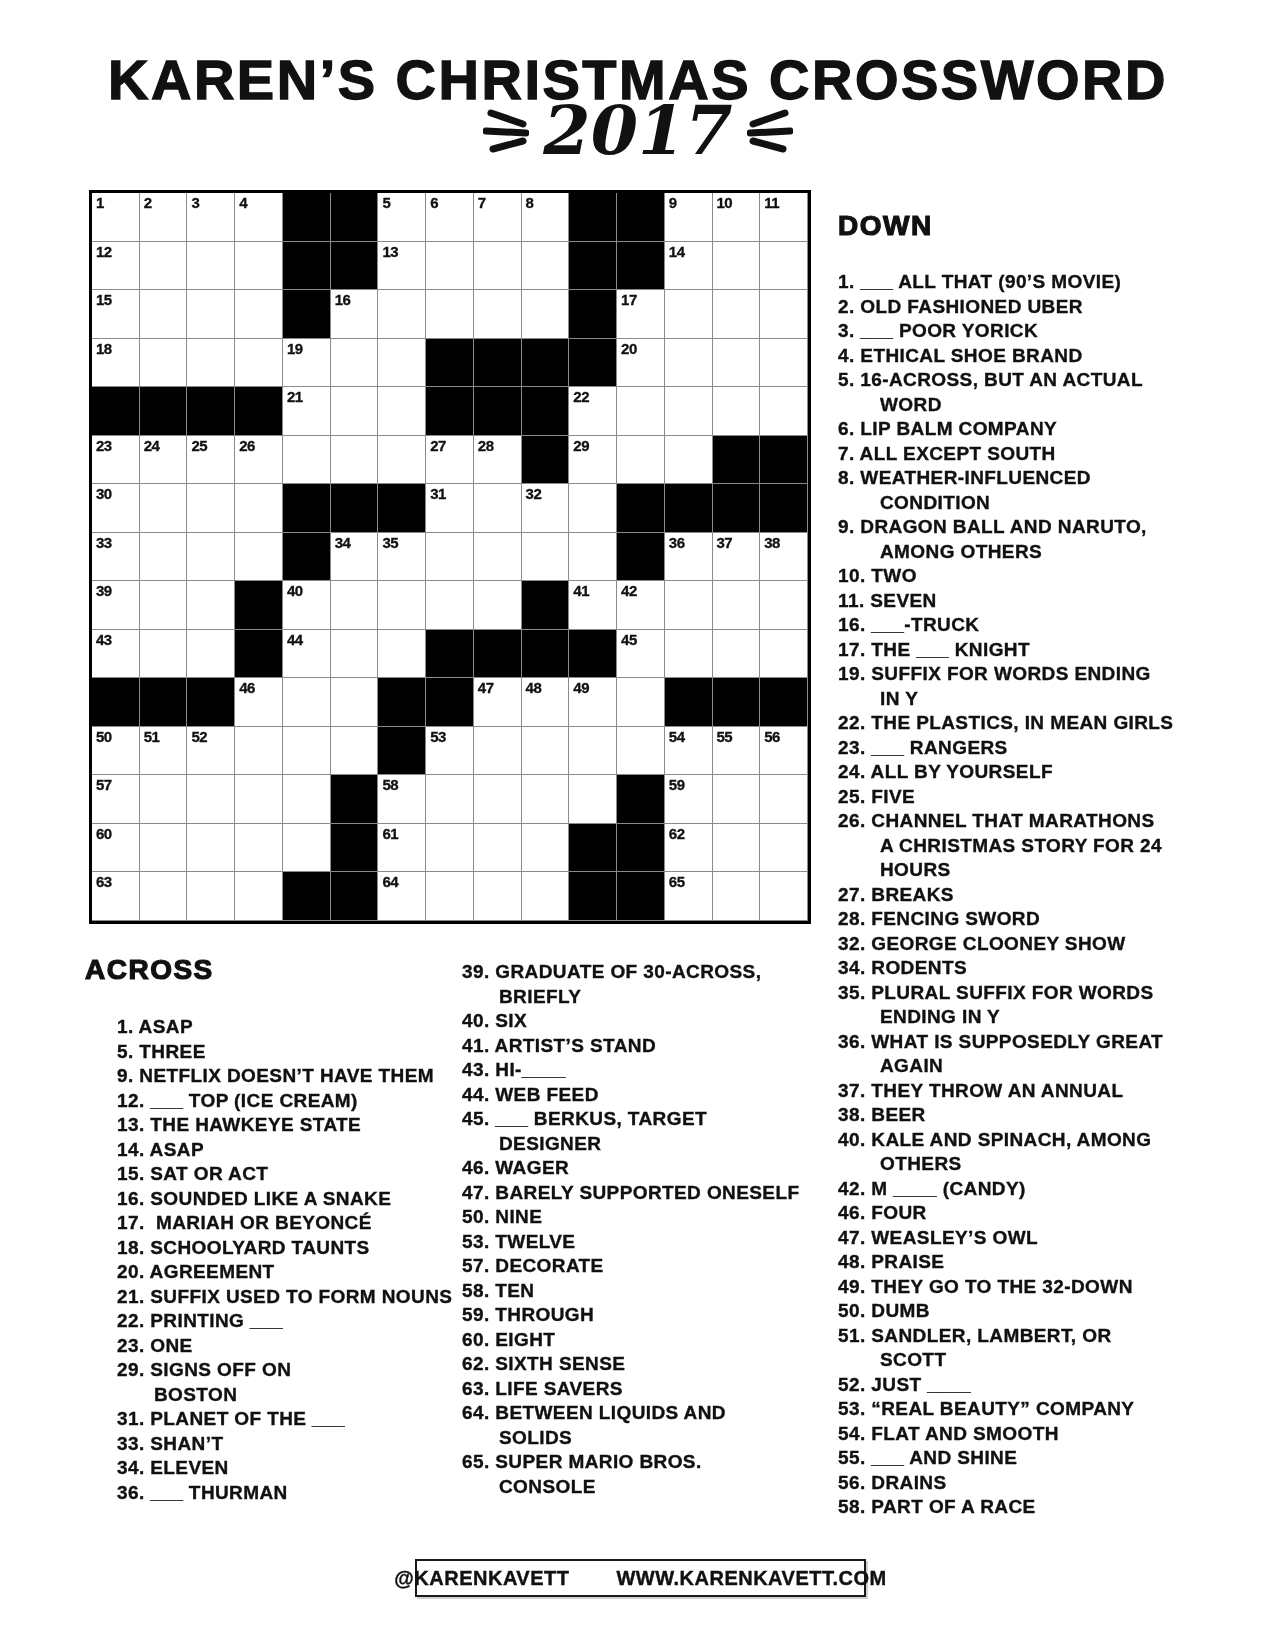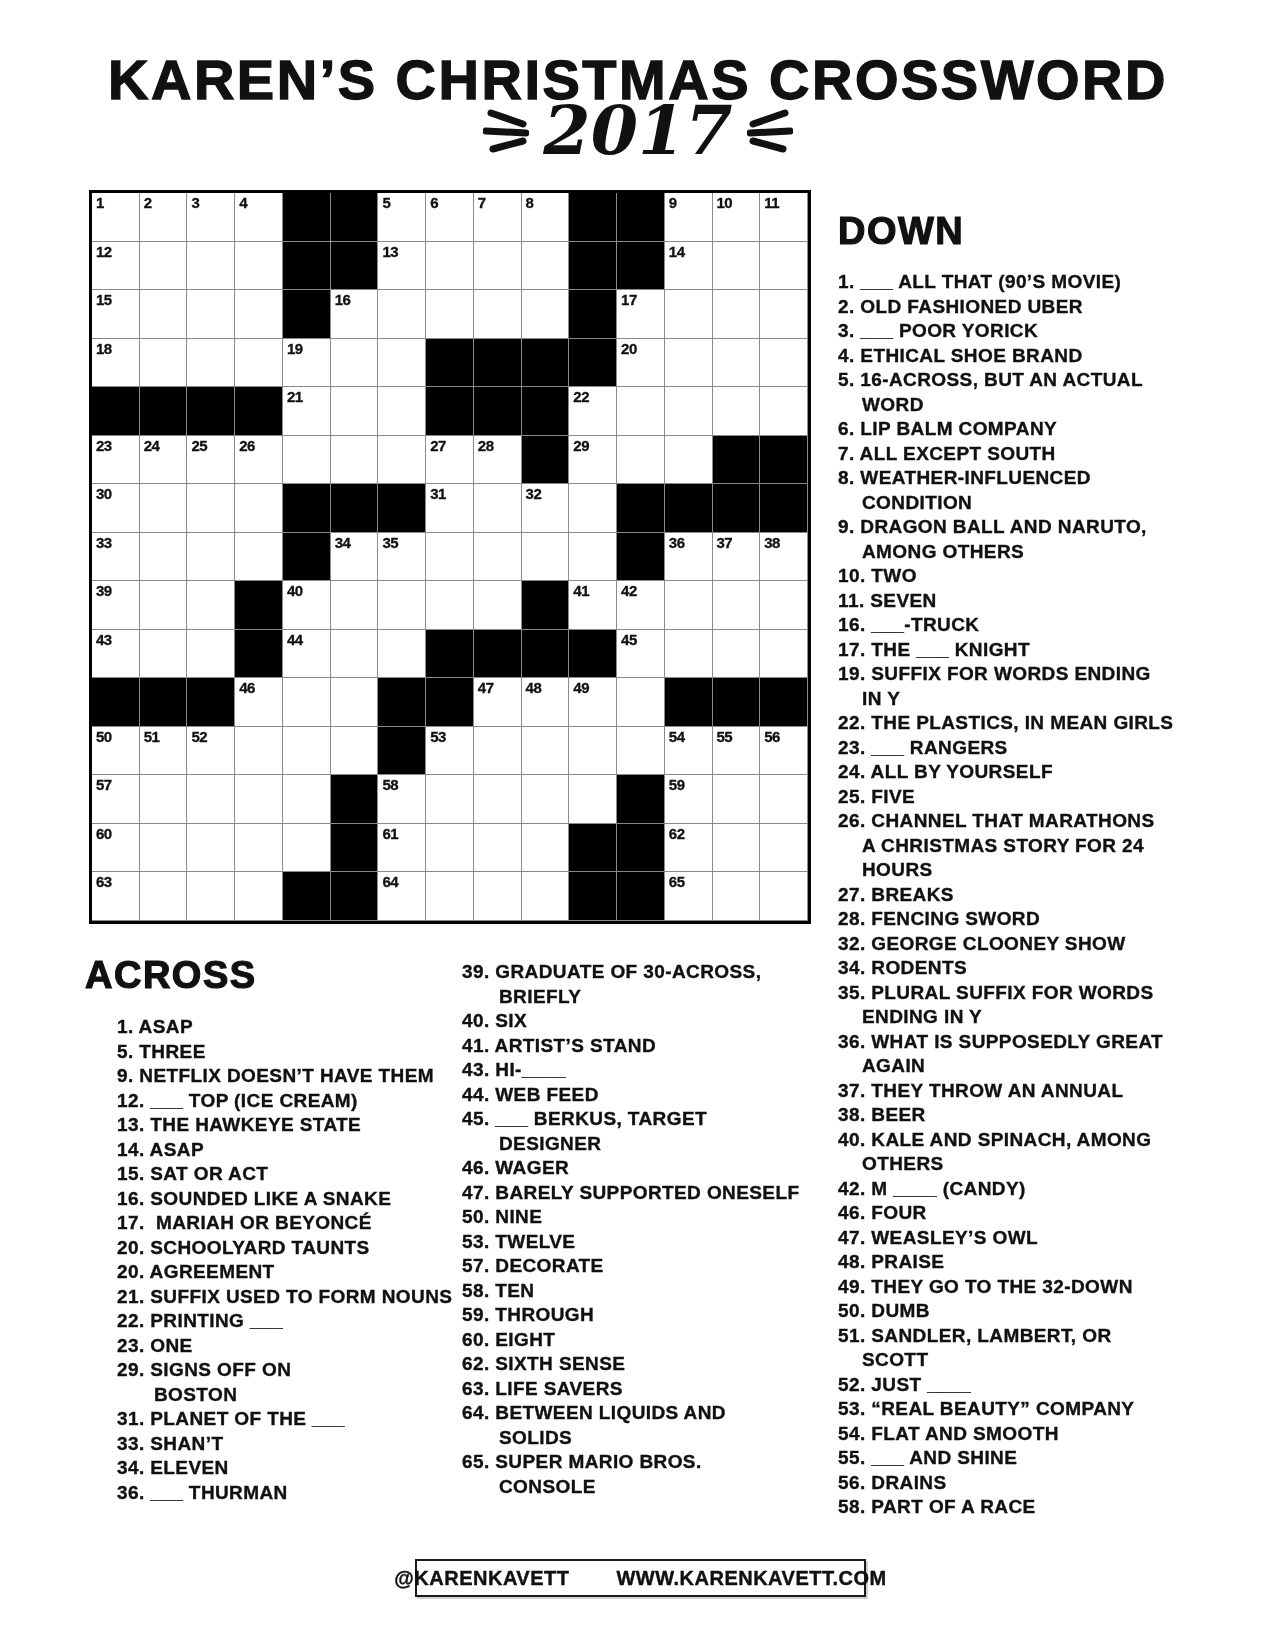--- a/index.html
+++ b/index.html
@@ -21,34 +21,34 @@
         border:3px solid #000;box-sizing:border-box;display:grid;
         grid-template-columns:repeat(15,1fr);grid-template-rows:repeat(15,1fr);
         background:#fff;}
   .cell{position:relative;background:#fff;
         box-shadow:inset -1px 0 0 #8a8a8a, inset 0 -1px 0 #8a8a8a;}
   .cell.black{background:#000;}
   .num{position:absolute;top:1px;left:4px;font-size:15px;font-weight:700;
        letter-spacing:-0.5px;-webkit-text-stroke:0.3px #111;}
 
   
-  .section-head{position:absolute;font-size:38px;font-weight:700;line-height:1;
+  .section-head{position:absolute;font-size:28px;font-weight:700;line-height:1;
                 letter-spacing:1.5px;text-align:center;-webkit-text-stroke:1.2px #111;}
   #across-head{left:85px;top:956px;}
   #down-head{left:838px;top:212px;}
 
   .clue-col{position:absolute;}
   #across-col1{left:85px;top:1015px;width:380px;margin-left:32px;}
   #across-col2{left:462px;top:960px;width:340px;}
   #down-col{left:838px;top:270px;width:420px;}
 
   .clue-line{font-size:19px;font-weight:700;line-height:24.5px;
              letter-spacing:0.4px;white-space:pre;-webkit-text-stroke:0.35px #111;}
   #across-col1 .wrap,#across-col2 .wrap{margin-left:37px;}
-  #down-col .wrap{margin-left:24px;}
+  #down-col .wrap{margin-left:42px;}
 
   
   #footer-box{position:absolute;left:415px;top:1559px;width:451px;height:38px;
               border:2px solid #1a1a1a;box-sizing:border-box;background:#fff;
               display:flex;justify-content:center;align-items:center;gap:47px;
               box-shadow:2px 2px 0 rgba(0,0,0,0.18);}
   .footer-text{font-size:20px;font-weight:700;letter-spacing:0.5px;
                -webkit-text-stroke:0.4px #111;}
 </style>
 </head>
@@ -453,21 +453,21 @@
       <div class="clue">
         <div class="clue-line">15. SAT OR ACT</div>
       </div>
       <div class="clue">
         <div class="clue-line">16. SOUNDED LIKE A SNAKE</div>
       </div>
       <div class="clue">
         <div class="clue-line">17.  MARIAH OR BEYONCÉ</div>
       </div>
       <div class="clue">
-        <div class="clue-line">20. SCHOOLYARD TAUNTS</div>
+        <div class="clue-line">18. SCHOOLYARD TAUNTS</div>
       </div>
       <div class="clue">
         <div class="clue-line">20. AGREEMENT</div>
       </div>
       <div class="clue">
         <div class="clue-line">21. SUFFIX USED TO FORM NOUNS</div>
       </div>
       <div class="clue">
         <div class="clue-line">22. PRINTING ___</div>
       </div>

